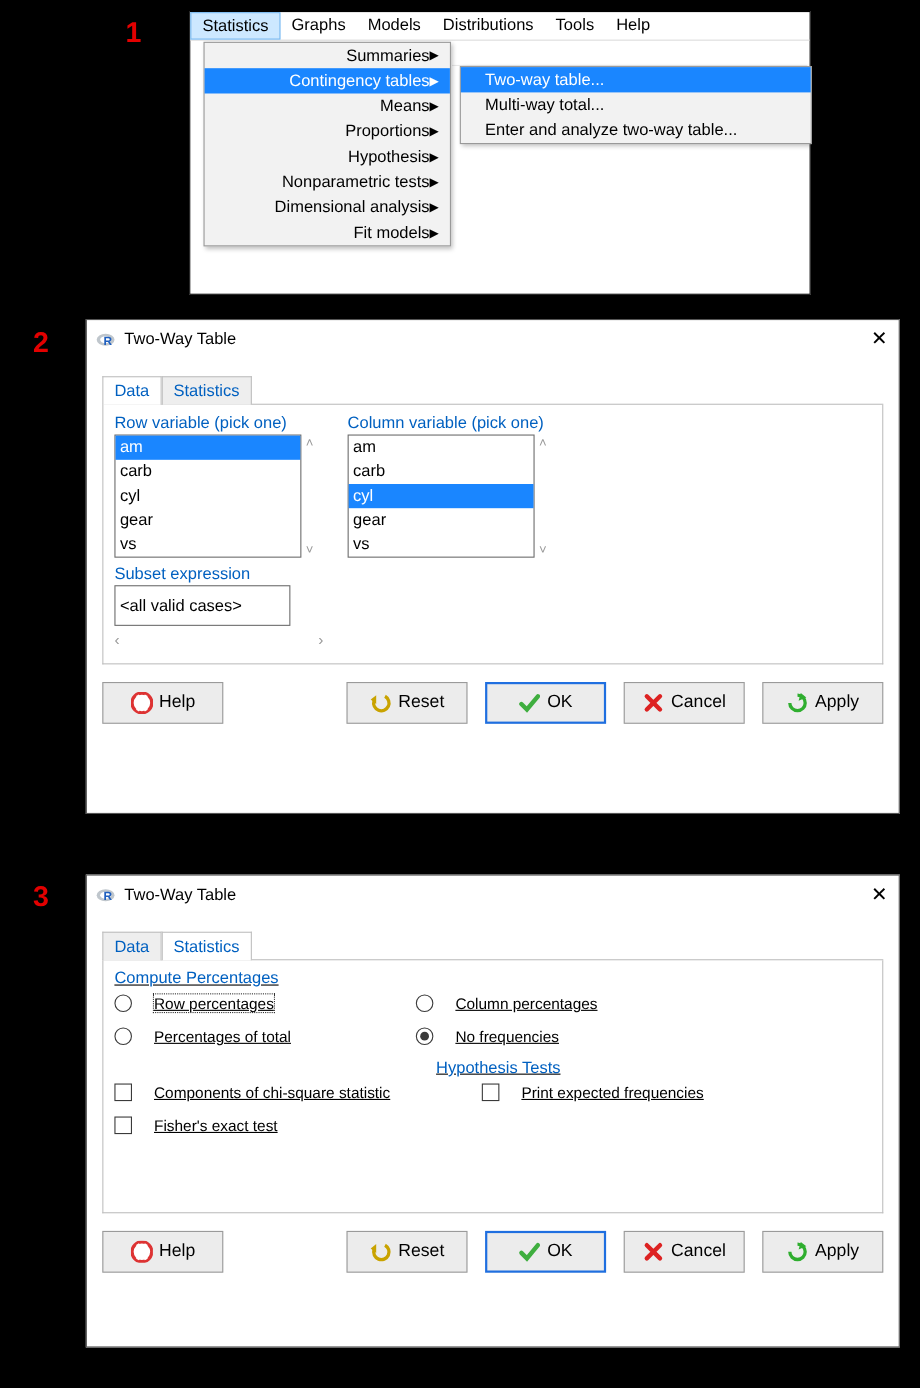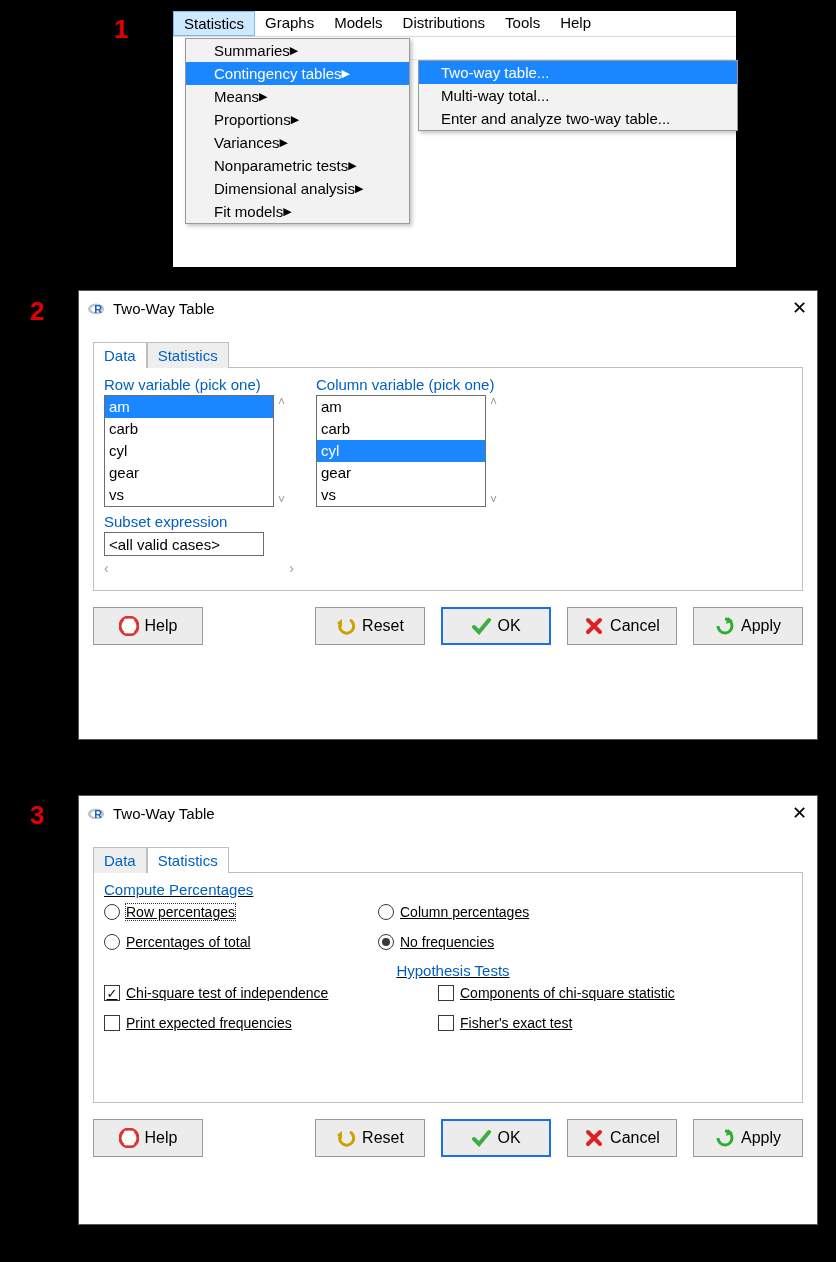--- a/index.html
+++ b/index.html
@@ -43,21 +43,21 @@
   .menubar .mitem.hl { background: #cde8ff; border:1px solid #7abaf0; }
   .dropdown {
     position:absolute;
     left: 12px; top: 27px;
     width: 225px;
     background:#f2f2f2;
     border:1px solid #999;
     box-shadow:2px 2px 4px rgba(0,0,0,.25);
   }
   .dropdown .ditem{
-    display:flex; justify-content:flex-start; align-items:center;
+    display:flex; justify-content:flex-end; align-items:center;
     padding:3px 10px 3px 28px;
     font-size:15px;
   }
   .dropdown .ditem.hl{ background:#1a86ff; color:#fff; }
   .arrow{ font-size:11px; }
   .submenu{
     position:absolute;
     left:245px; top:49px;
     width:320px;
     background:#f2f2f2;
@@ -123,41 +123,41 @@
     font-size:15px;
     background:#fff;
   }
   .listbox .li{ padding:0 4px; line-height:22px;}
   .listbox .li.sel{ background:#1a86ff; color:#fff;}
   .spin{
     width:20px; display:flex; flex-direction:column; justify-content:space-between;
     align-self:stretch; padding-left:4px; color:#9a9a9a; font-size:12px;
   }
   .subset-input{
-    border:1px solid #6d6d6d; width:160px; height:24px; padding:2px 4px;
+    border:1px solid #6d6d6d; width:160px; height:37px; padding:2px 4px;
     font-size:15px;
   }
   .hscroll{ display:flex; justify-content:space-between; width:190px; color:#9a9a9a; margin-top:4px;}
   .btnbar{
     display:flex; gap:16px; justify-content:flex-start;
     padding:16px 14px 16px 14px;
   }
   .btnbar .spacer{flex:1;}
   .btn{
     display:flex; align-items:center; justify-content:center;
     gap:6px;
     height:38px; min-width:110px;
     border:1px solid #9a9a9a; background:#ececec;
     font-size:16px;
   }
   .btn.ok{ border:2px solid #1f6fe0; }
   .btn .ic{width:20px;height:20px;display:inline-block;}
 
   
-  .radio-row{ display:flex; align-items:center; gap:6px; margin:4px 0;}
+  .radio-row{ display:flex; align-items:center; gap:20px; margin:4px 0;}
   .radio{
     width:16px;height:16px;border:1.5px solid #3a3a3a;border-radius:50%;
     display:inline-flex;align-items:center;justify-content:center;
   }
   .radio.checked::after{content:"";width:8px;height:8px;background:#3a3a3a;border-radius:50%;}
   .chk{
     width:16px;height:16px;border:1.5px solid #3a3a3a;
     display:inline-flex;align-items:center;justify-content:center;
     font-size:13px; line-height:1;
   }
@@ -195,21 +195,21 @@
         </div>
       <div class="ditem">
           <span>Means</span>
           <span class="arrow">▶</span>
         </div>
       <div class="ditem">
           <span>Proportions</span>
           <span class="arrow">▶</span>
         </div>
       <div class="ditem">
-          <span>Variances</span>
+          <span>Hypothesis</span>
           <span class="arrow">▶</span>
         </div>
       <div class="ditem">
           <span>Nonparametric tests</span>
           <span class="arrow">▶</span>
         </div>
       <div class="ditem">
           <span>Dimensional analysis</span>
           <span class="arrow">▶</span>
         </div>
@@ -358,24 +358,20 @@
         </div>
         <div class="radio-row">
           <span class="radio checked"></span>
           <span>No frequencies</span>
         </div>
       </div>
 
       <div class="section-label" style="margin-top:8px;text-align:center;">Hypothesis Tests</div>
       <div class="opt-grid" style="grid-template-columns: 310px 1fr;">
         <div class="radio-row">
-          <span class="chk checked"></span>
-          <span>Chi-square test of independence</span>
-        </div>
-        <div class="radio-row">
           <span class="chk"></span>
           <span>Components of chi-square statistic</span>
         </div>
         <div class="radio-row">
           <span class="chk"></span>
           <span>Print expected frequencies</span>
         </div>
         <div class="radio-row">
           <span class="chk"></span>
           <span>Fisher's exact test</span>

